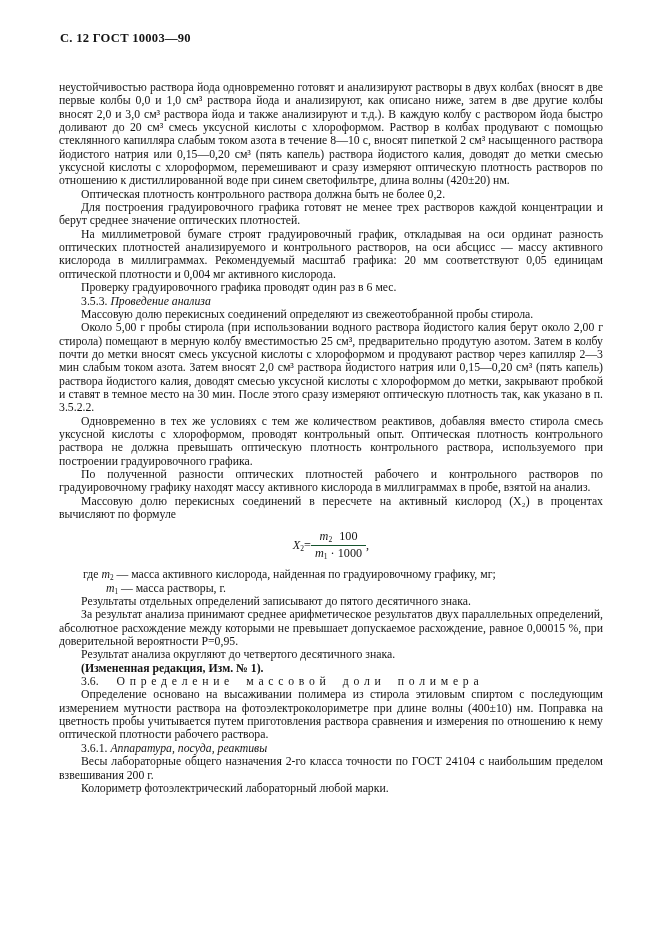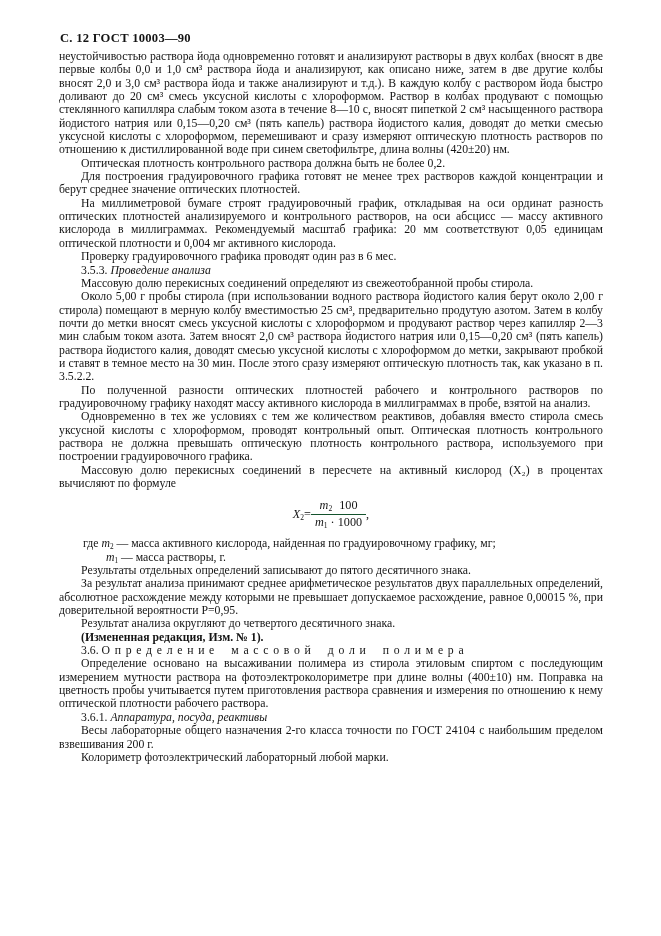--- a/index.html
+++ b/index.html
@@ -18,34 +18,34 @@
   .page-header {
     position: absolute;
     left: 60px; top: 31px;
     font-size: 12.6px;
     font-weight: bold;
     letter-spacing: 0.02em;
     white-space: nowrap;
   }
   .content {
     position: absolute;
-    left: 59px; top: 50px;
+    left: 59px; top: 81px;
     width: 544px;
     font-size: 11.75px;
     line-height: 13.35px;
     text-align: justify;
   }
   .content p { margin: 0; }
   .p   { text-indent: 22px; }
   .p-cont { text-indent: 0; }
   .p-bold { text-indent: 22px; font-weight: bold; }
   .h-italic { text-indent: 22px; }
   .h-italic .h-title { font-style: italic; }
   .h-spaced { text-indent: 22px; text-align: left; }
-  .h-spaced .h-title { letter-spacing: 0.40em; word-spacing: 0.40em; }
+  .h-spaced .h-title { letter-spacing: 0.40em; word-spacing: 0.40em; margin-left: 15px; }
   sub { font-size: 0.62em; line-height: 0; vertical-align: -0.25em; }
   .fvar { font-style: italic; font-family: "Liberation Serif", serif; }
   .formula-row {
     margin: 9px 0 8px;
     text-align: center;
     text-indent: 0;
     font-size: 12.2px;
     line-height: 13px;
   }
   .formula-inner { display: inline-flex; align-items: center; }
@@ -68,22 +68,22 @@
     <p class="p-cont">неустойчивостью раствора йода одновременно готовят и анализируют растворы в двух колбах (вносят в две первые колбы 0,0 и 1,0 см³ раствора йода и анализируют, как описано ниже, затем в две другие колбы вносят 2,0 и 3,0 см³ раствора йода и также анализируют и т.д.). В каждую колбу с раствором йода быстро доливают до 20 см³ смесь уксусной кислоты с хлороформом. Раствор в колбах продувают с помощью стеклянного капилляра слабым током азота в течение 8—10 с, вносят пипеткой 2 см³ насыщенного раствора йодистого натрия или 0,15—0,20 см³ (пять капель) раствора йодистого калия, доводят до метки смесью уксусной кислоты с хлороформом, перемешивают и сразу измеряют оптическую плотность растворов по отношению к дистиллированной воде при синем светофильтре, длина волны (420±20) нм.</p>
     <p class="p">Оптическая плотность контрольного раствора должна быть не более 0,2.</p>
     <p class="p">Для построения градуировочного графика готовят не менее трех растворов каждой концентрации и берут среднее значение оптических плотностей.</p>
     <p class="p">На миллиметровой бумаге строят градуировочный график, откладывая на оси ординат разность оптических плотностей анализируемого и контрольного растворов, на оси абсцисс — массу активного кислорода в миллиграммах. Рекомендуемый масштаб графика: 20 мм соответствуют 0,05 единицам оптической плотности и 0,004 мг активного кислорода.</p>
     <p class="p">Проверку градуировочного графика проводят один раз в 6 мес.</p>
 
     <p class="h-italic"><span class="h-num">3.5.3.</span> <span class="h-title">Проведение анализа</span></p>
 
     <p class="p">Массовую долю перекисных соединений определяют из свежеотобранной пробы стирола.</p>
     <p class="p">Около 5,00 г пробы стирола (при использовании водного раствора йодистого калия берут около 2,00 г стирола) помещают в мерную колбу вместимостью 25 см³, предварительно продутую азотом. Затем в колбу почти до метки вносят смесь уксусной кислоты с хлороформом и продувают раствор через капилляр 2—3 мин слабым током азота. Затем вносят 2,0 см³ раствора йодистого натрия или 0,15—0,20 см³ (пять капель) раствора йодистого калия, доводят смесью уксусной кислоты с хлороформом до метки, закрывают пробкой и ставят в темное место на 30 мин. После этого сразу измеряют оптическую плотность так, как указано в п. 3.5.2.2.</p>
+    <p class="p">Одновременно в тех же условиях с тем же количеством реактивов, добавляя вместо стирола смесь уксусной кислоты с хлороформом, проводят контрольный опыт. Оптическая плотность контрольного раствора не должна превышать оптическую плотность контрольного раствора, используемого при построении градуировочного графика.</p>
     <p class="p">По полученной разности оптических плотностей рабочего и контрольного растворов по градуировочному графику находят массу активного кислорода в миллиграммах в пробе, взятой на анализ.</p>
-    <p class="p">Одновременно в тех же условиях с тем же количеством реактивов, добавляя вместо стирола смесь уксусной кислоты с хлороформом, проводят контрольный опыт. Оптическая плотность контрольного раствора не должна превышать оптическую плотность контрольного раствора, используемого при построении градуировочного графика.</p>
 
 
     <p class="p">Массовую долю перекисных соединений в пересчете на активный кислород (X₂) в процентах вычисляют по формуле</p>
 
     <div class="formula-row">
       <span class="formula-inner">
         <span><span class="fvar">X</span><sub>2</sub></span>
         <span>=</span>
         <span class="frac">
           <span class="num"><span class="fvar">m</span><sub>2</sub><span class="num-gap">100</span></span>

